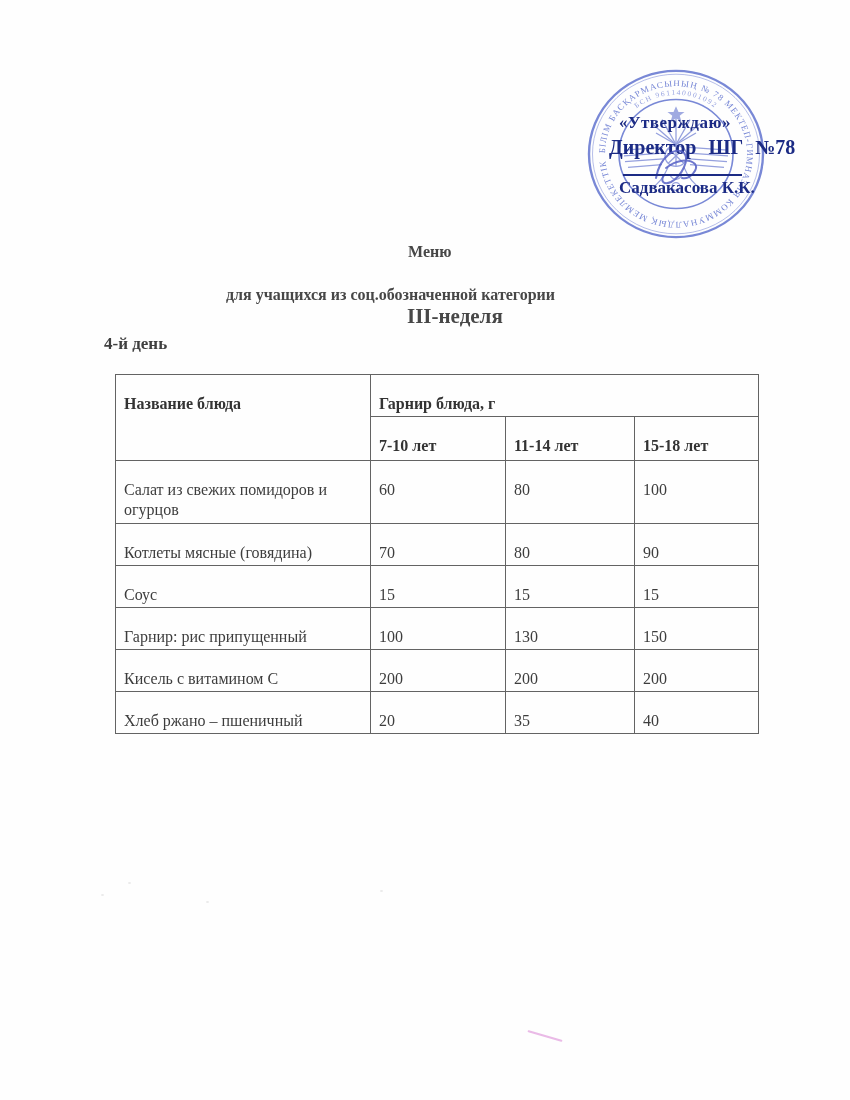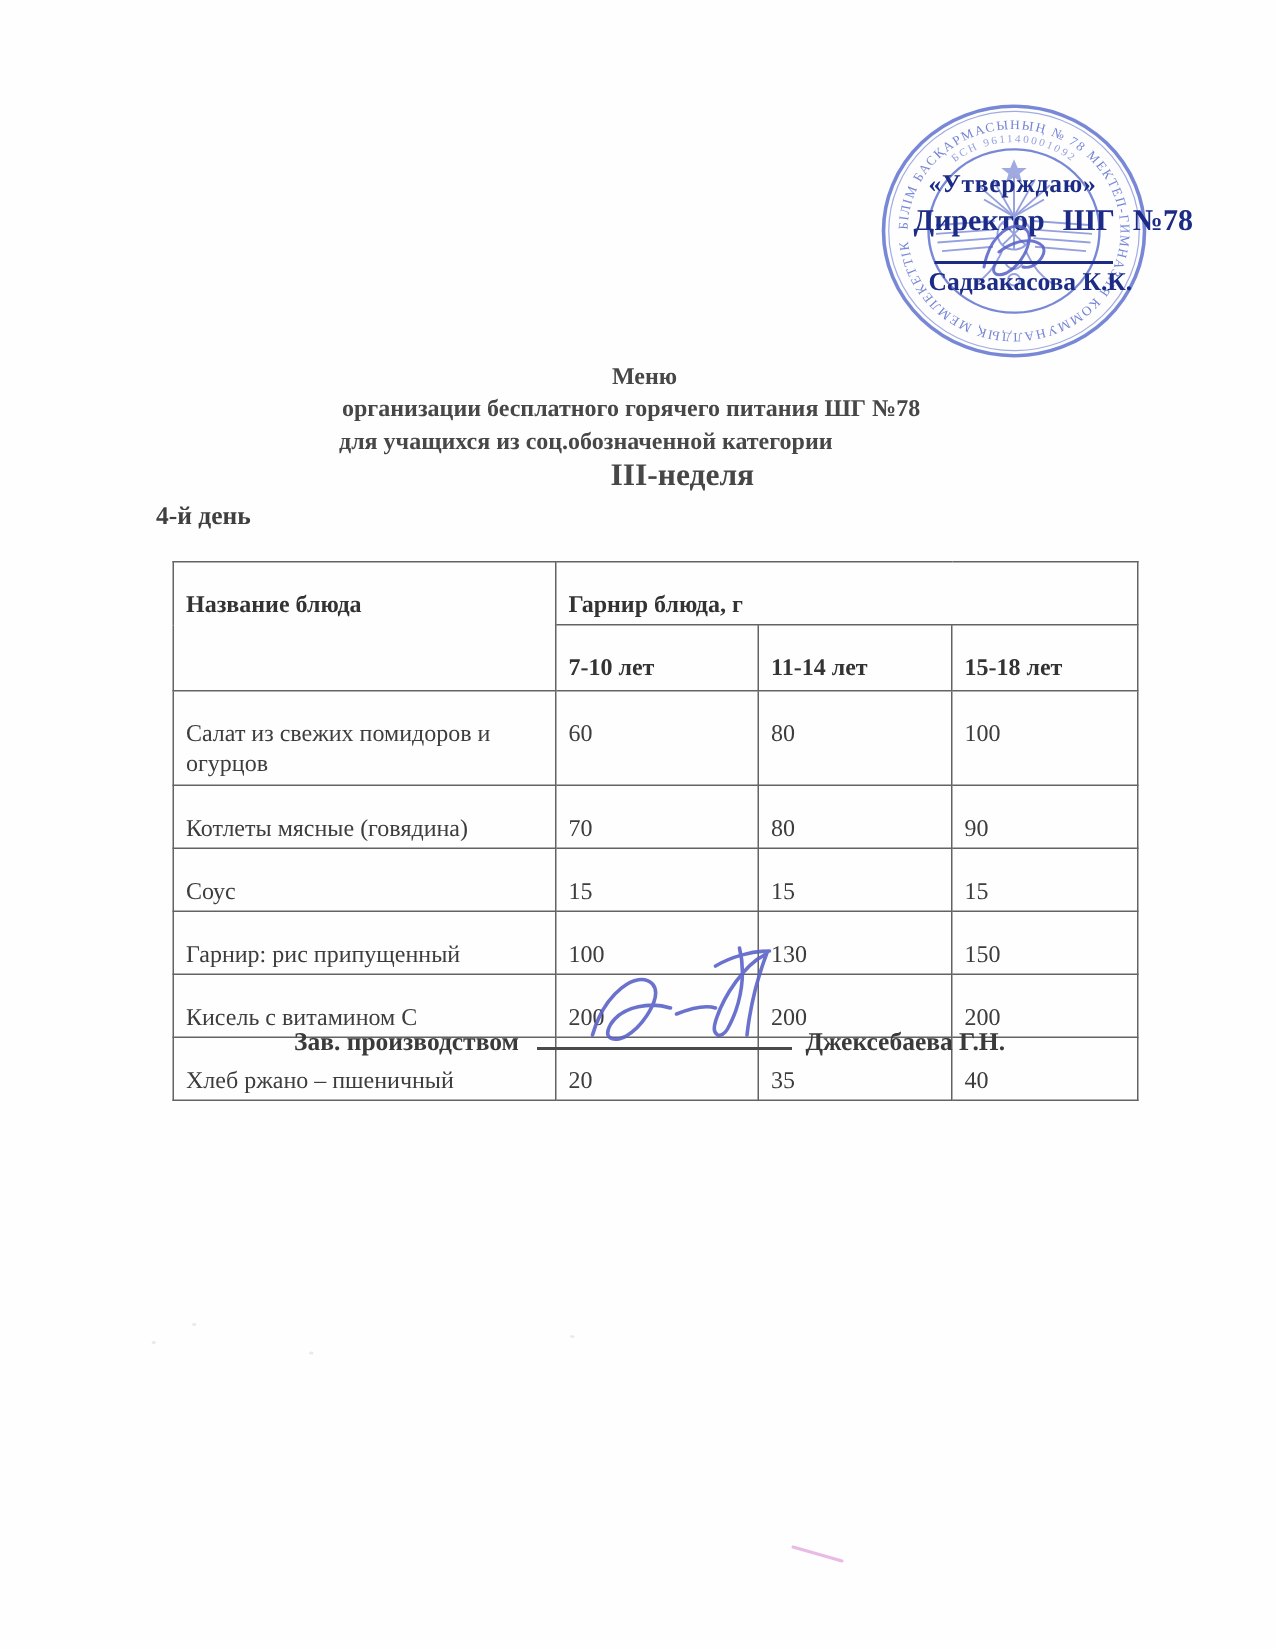--- a/index.html
+++ b/index.html
@@ -109,21 +109,20 @@
           <path d="M12,40 C16,18 32,8 40,15 C46,21 38,38 27,44 C20,47 16,44 20,37"></path>
           <path d="M22,30 C32,22 45,20 51,26 C55,31 46,42 38,40"></path>
         </g>
       </svg>
       <div class="st-rule"></div>
       <div class="st-name">Садвакасова К.К.</div>
     </div>
   </div>
 
   <div class="t-line t-menu">Меню</div>
-  <div class="t-line t-line2">организации бесплатного горячего питания ШГ №78</div>
   <div class="t-line t-line3">для учащихся из соц.обозначенной категории</div>
   <div class="t-line t-week">III-неделя</div>
   <div class="t-line t-day">4-й день</div>
 
   <table class="menu">
     <colgroup>
       <col style="width:255px">
         <col style="width:135px">
         <col style="width:129px">
         <col style="width:124px">
@@ -170,30 +169,19 @@
       </tr>
       <tr class="r">
         <td class="dish">Хлеб ржано – пшеничный</td>
         <td>20</td>
         <td>35</td>
         <td>40</td>
       </tr>
     </tbody>
   </table>
 
-  <div class="footer-sign">
-    <span>Зав. производством</span><span class="f-line"></span><span>Джексебаева Г.Н.</span>
-    <svg class="f-sig" width="150" height="84" viewBox="0 0 150 84">
-      <g stroke="#5a63c9" stroke-width="2.4" fill="none" opacity="0.9" stroke-linecap="round">
-        <path d="M14,66 C22,38 44,22 54,32 C61,40 48,60 36,67 C27,71 21,68 26,59 C34,46 54,44 66,48"></path>
-        <path d="M70,52 C80,48 90,46 96,48"></path>
-        <path d="M112,8 C116,24 114,44 104,62 C100,69 93,67 96,57 C101,40 116,18 130,12 C124,28 119,48 117,66"></path>
-        <path d="M96,20 C106,14 120,10 132,10"></path>
-      </g>
-    </svg>
-  </div>
 
   <div class="pink-line"></div>
   <div class="speck" style="left:128px;top:882px;"></div>
   <div class="speck" style="left:101px;top:894px;"></div>
   <div class="speck" style="left:206px;top:901px;"></div>
   <div class="speck" style="left:380px;top:890px;"></div>
 </div>
 
 </body></html>

